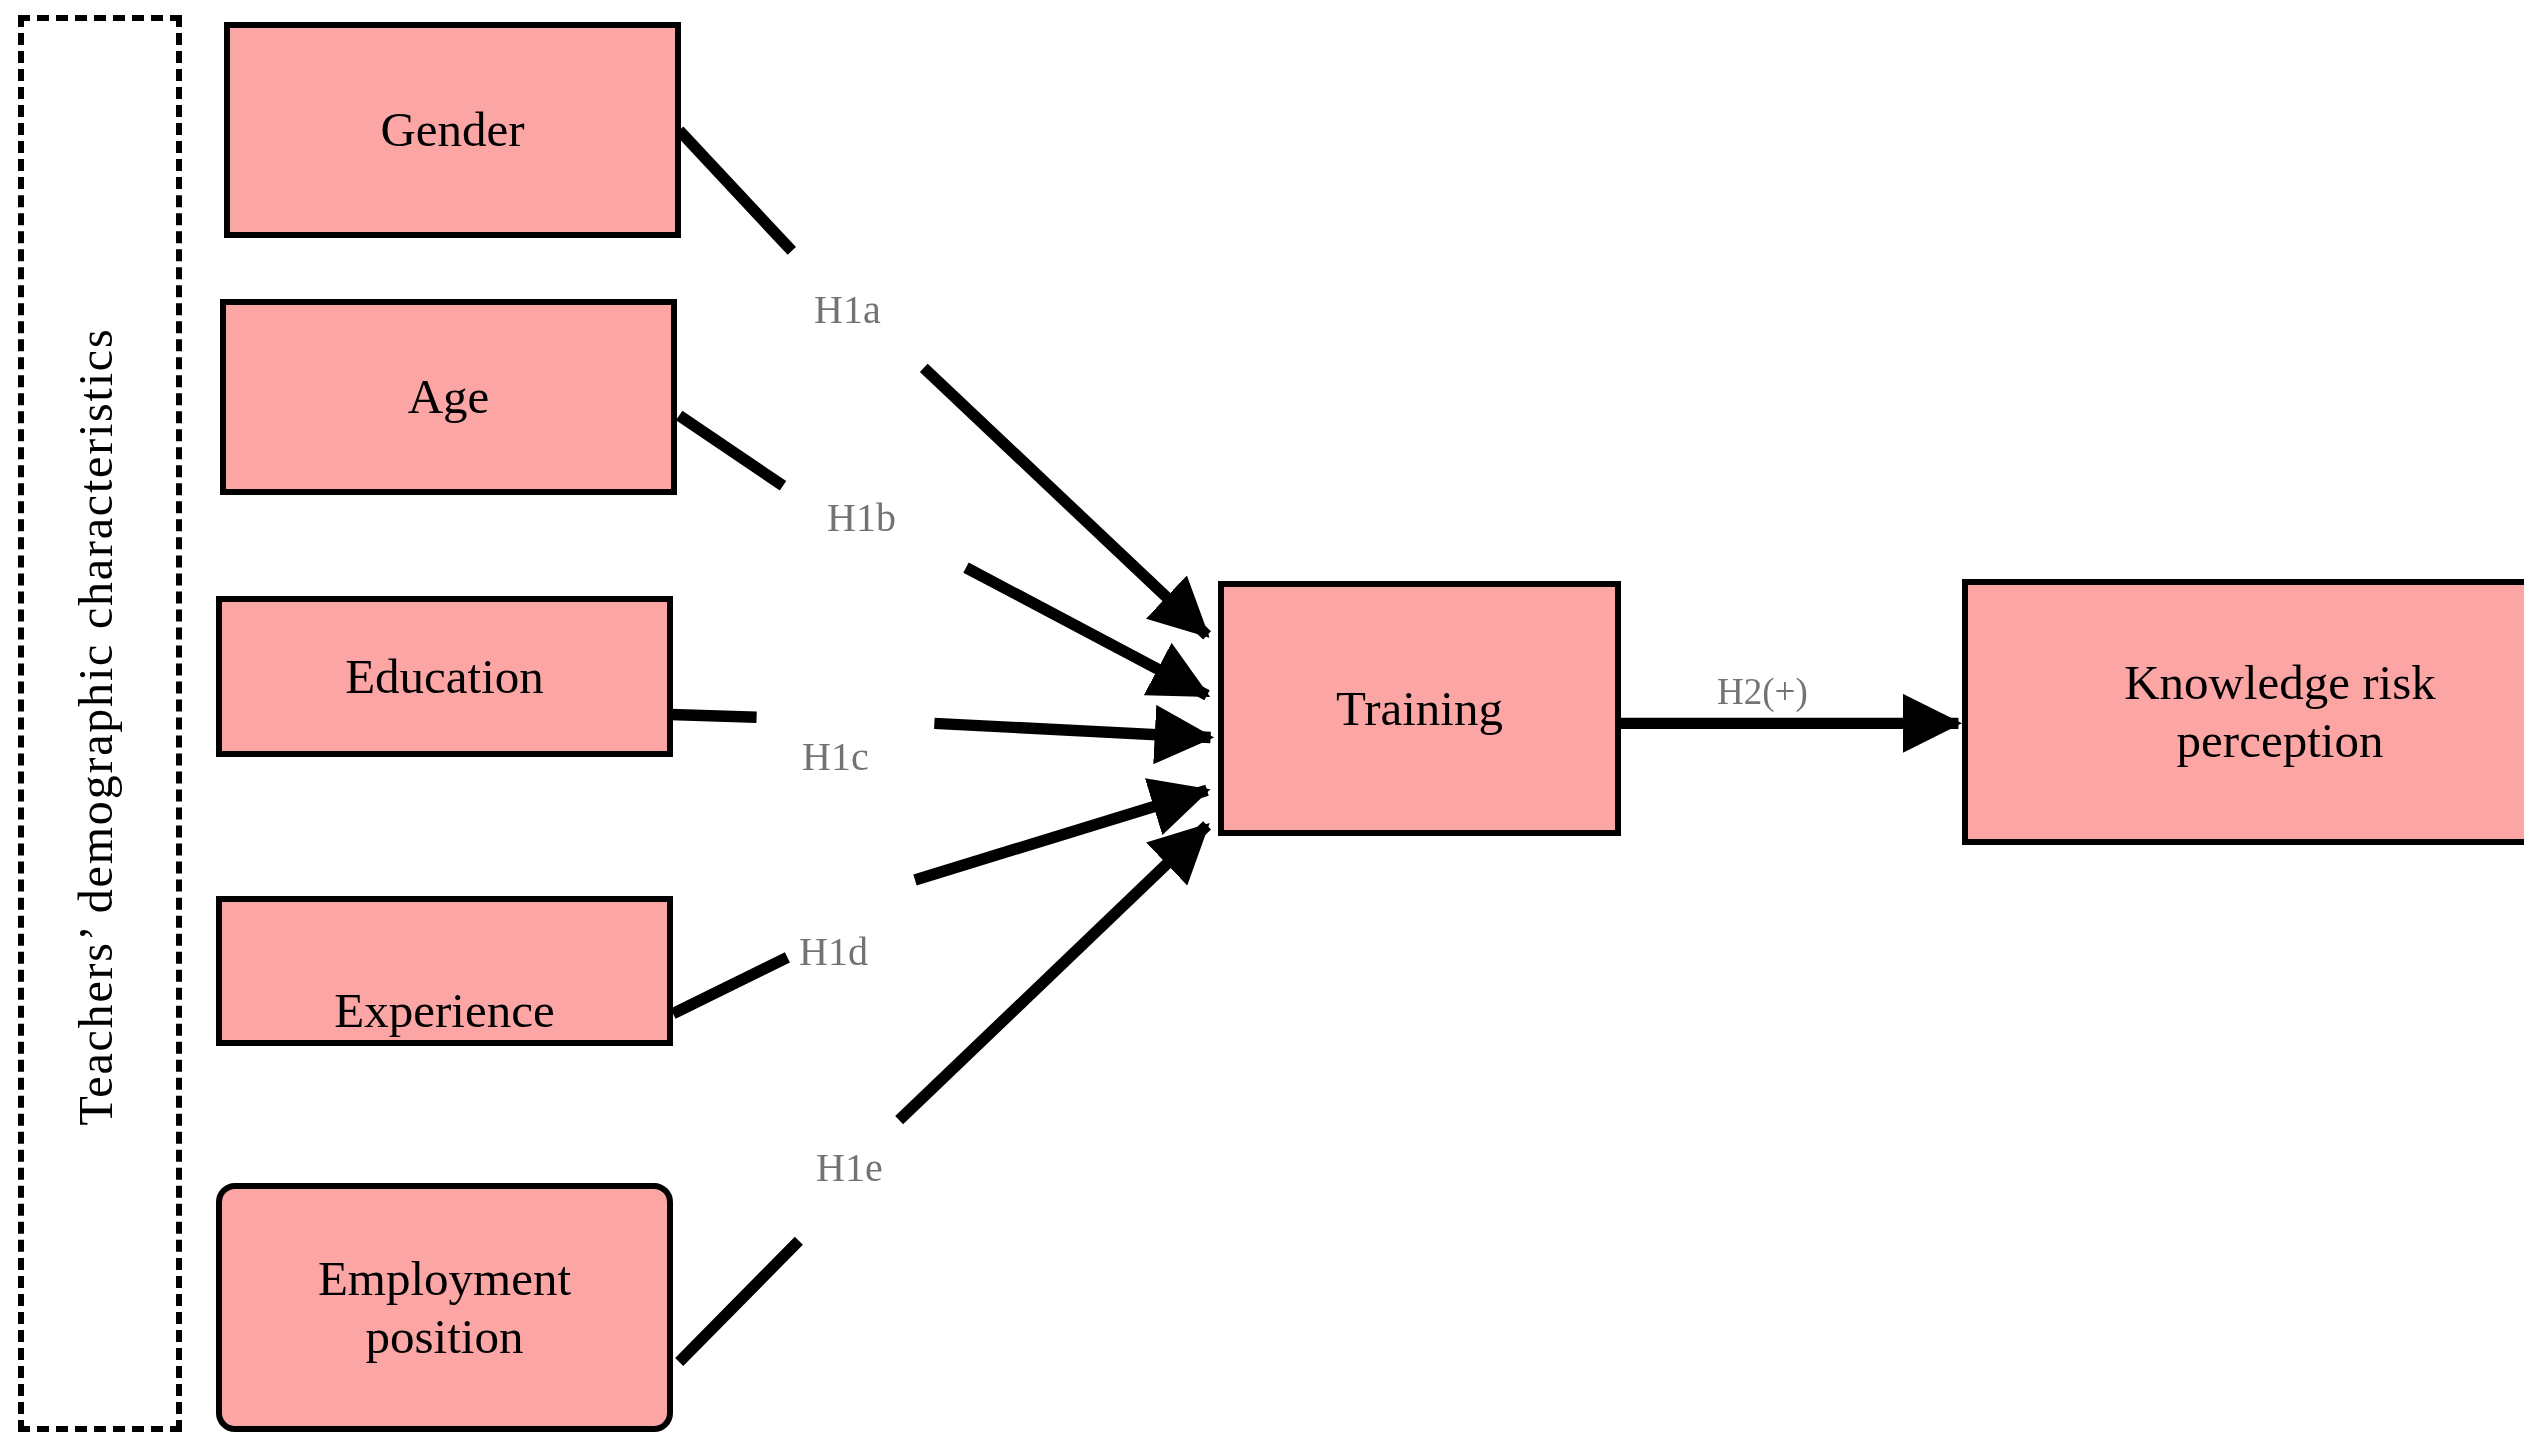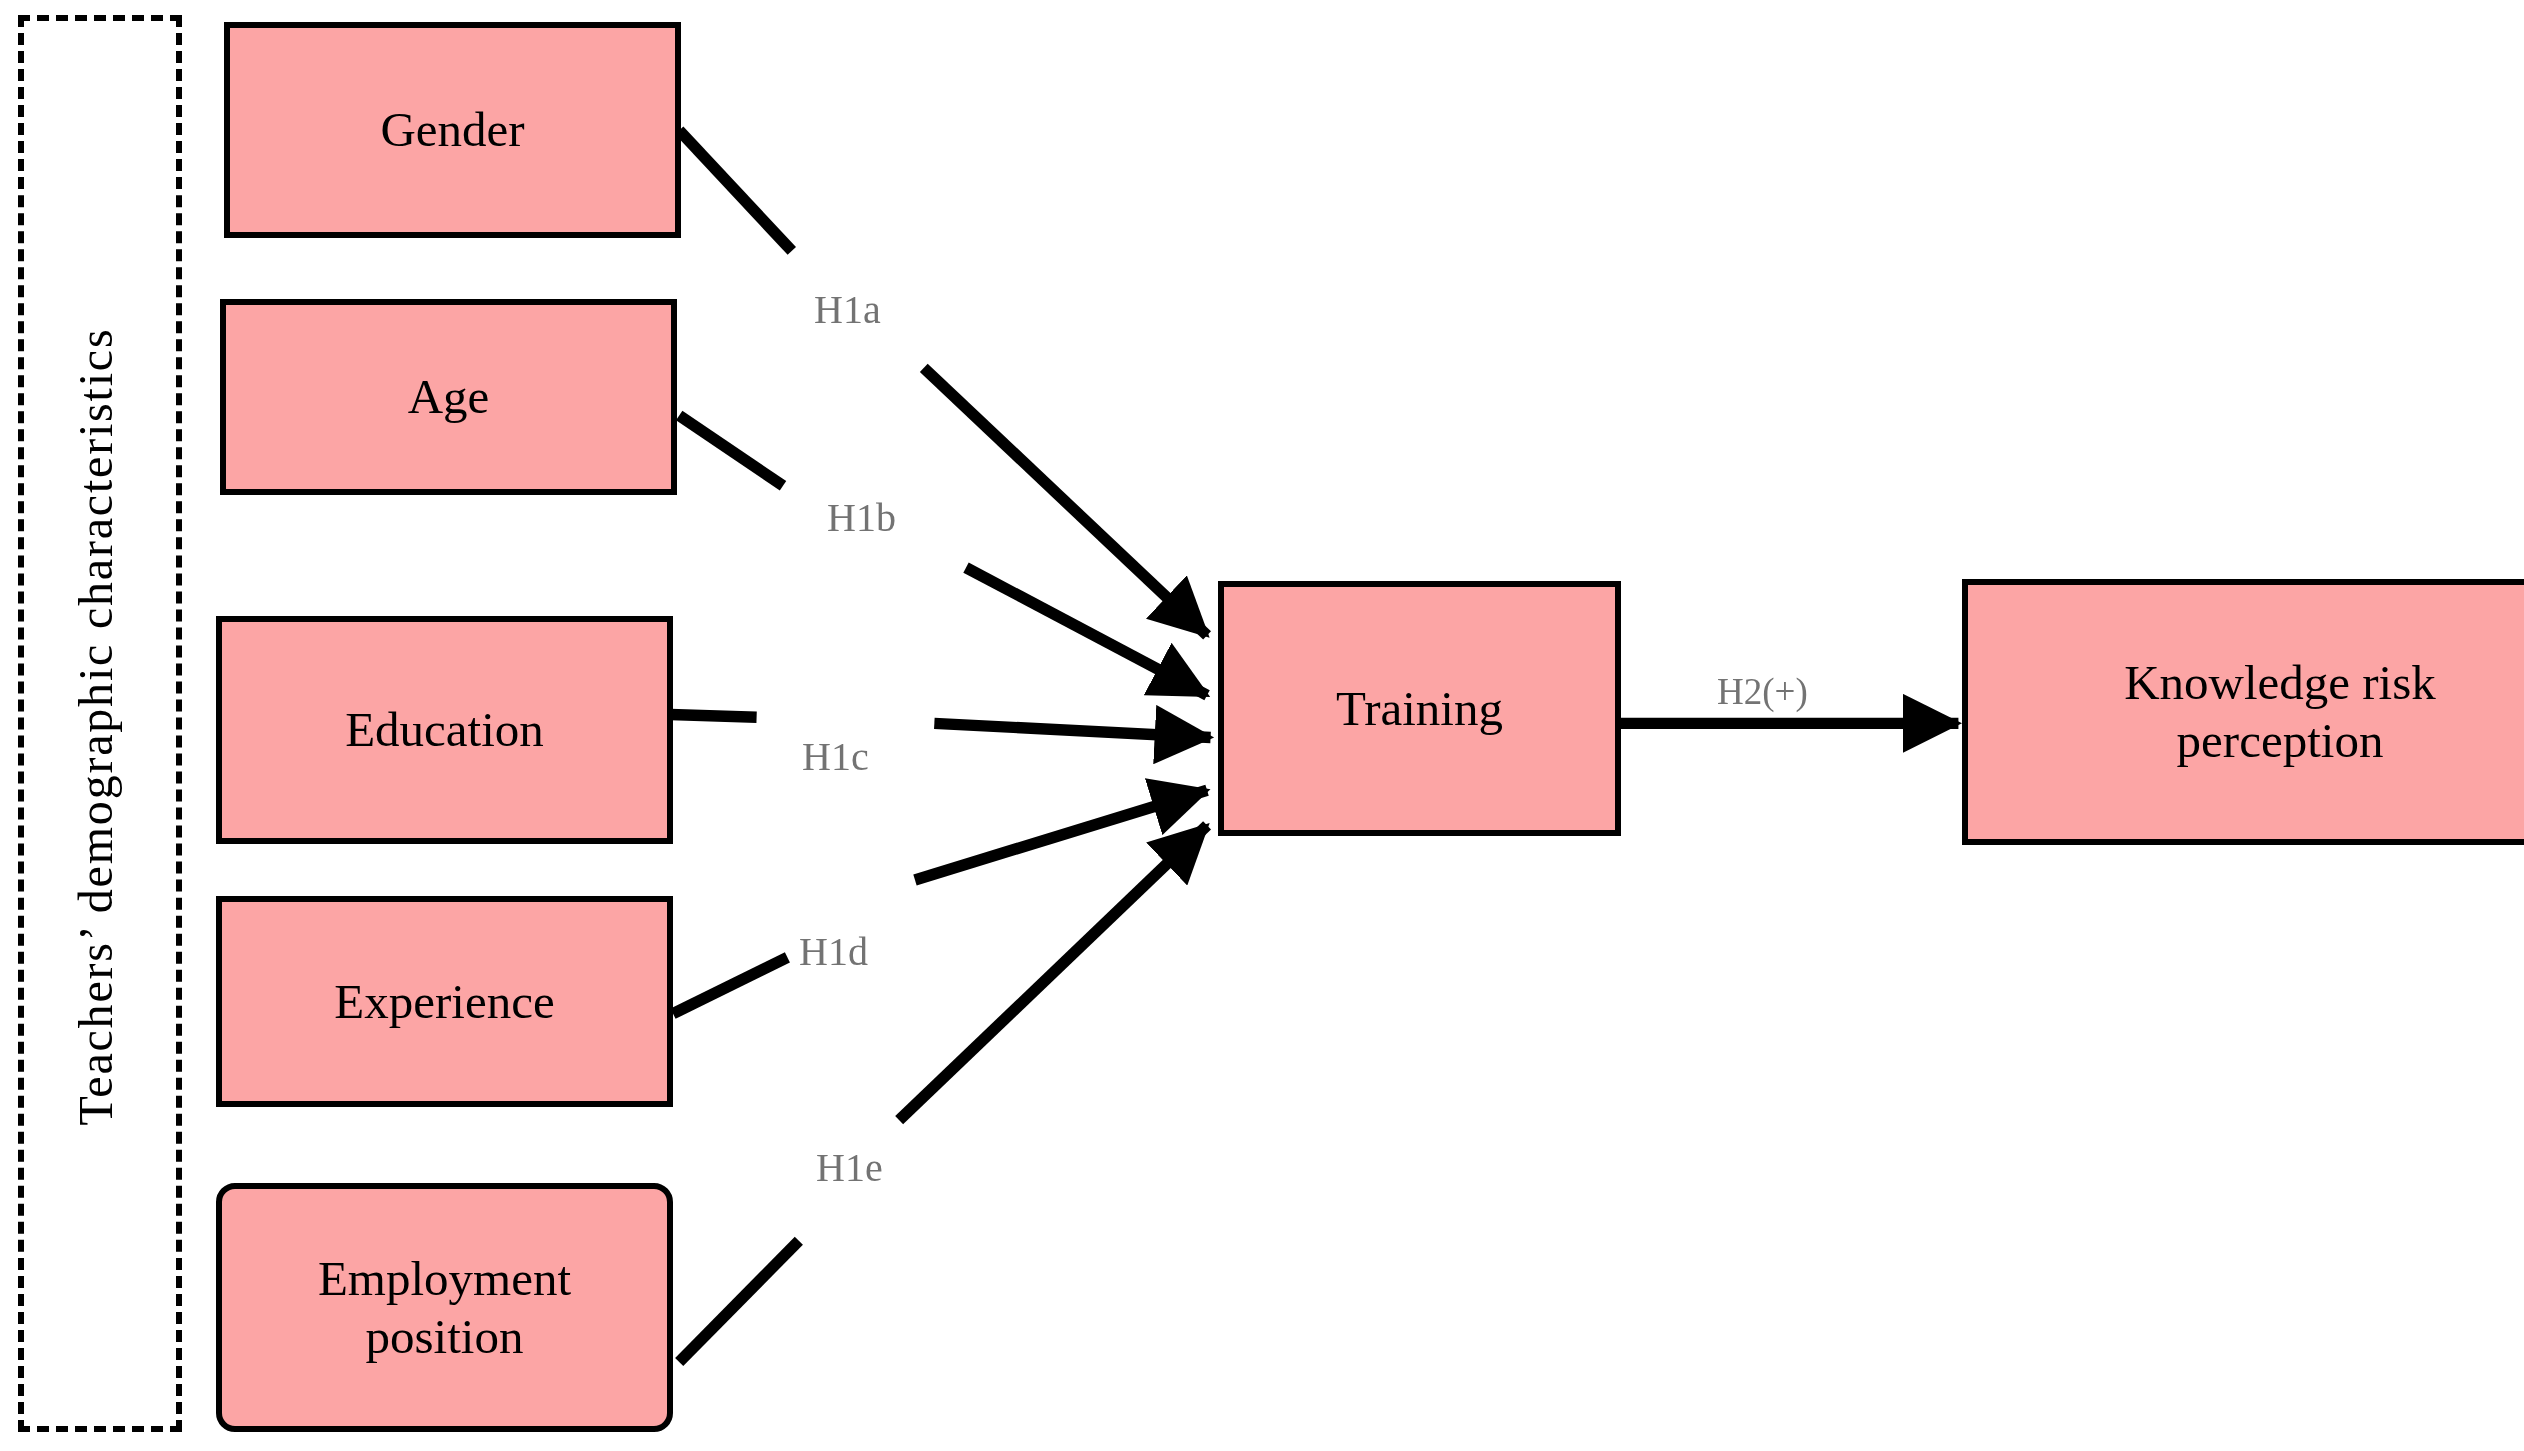--- a/index.html
+++ b/index.html
@@ -118,25 +118,25 @@
   <div class="group-label" style="left:-609px; top:699px; width:1408px; text-align:center;">Teachers’ demographic characteristics</div>
 
   <div class="node-box" style="left:224px; top:22px; width:457px; height:216px;">
     <span>Gender</span>
   </div>
 
   <div class="node-box" style="left:220px; top:299px; width:457px; height:196px;">
     <span>Age</span>
   </div>
 
-  <div class="node-box" style="left:216px; top:616px; width:457px; height:228px;font-family:Liberation Serif, serif;">
+  <div class="node-box" style="left:216px; top:596px; width:457px; height:161px;font-family:Liberation Serif, serif;">
     <span>Education</span>
   </div>
 
-  <div class="node-box" style="left:216px; top:896px; width:457px; height:211px;">
+  <div class="node-box" style="left:216px; top:896px; width:457px; height:150px;align-items:flex-end;">
     <span>Experience</span>
   </div>
 
   <div class="node-box" style="left:216px; top:1183px; width:457px; height:249px; white-space:pre-line;border-radius:19px;">
     <span style="white-space:pre-line;">Employment
 position</span>
   </div>
 
   <div class="node-box" style="left:1218px; top:581px; width:403px; height:255px;">
     <span>Training</span>

